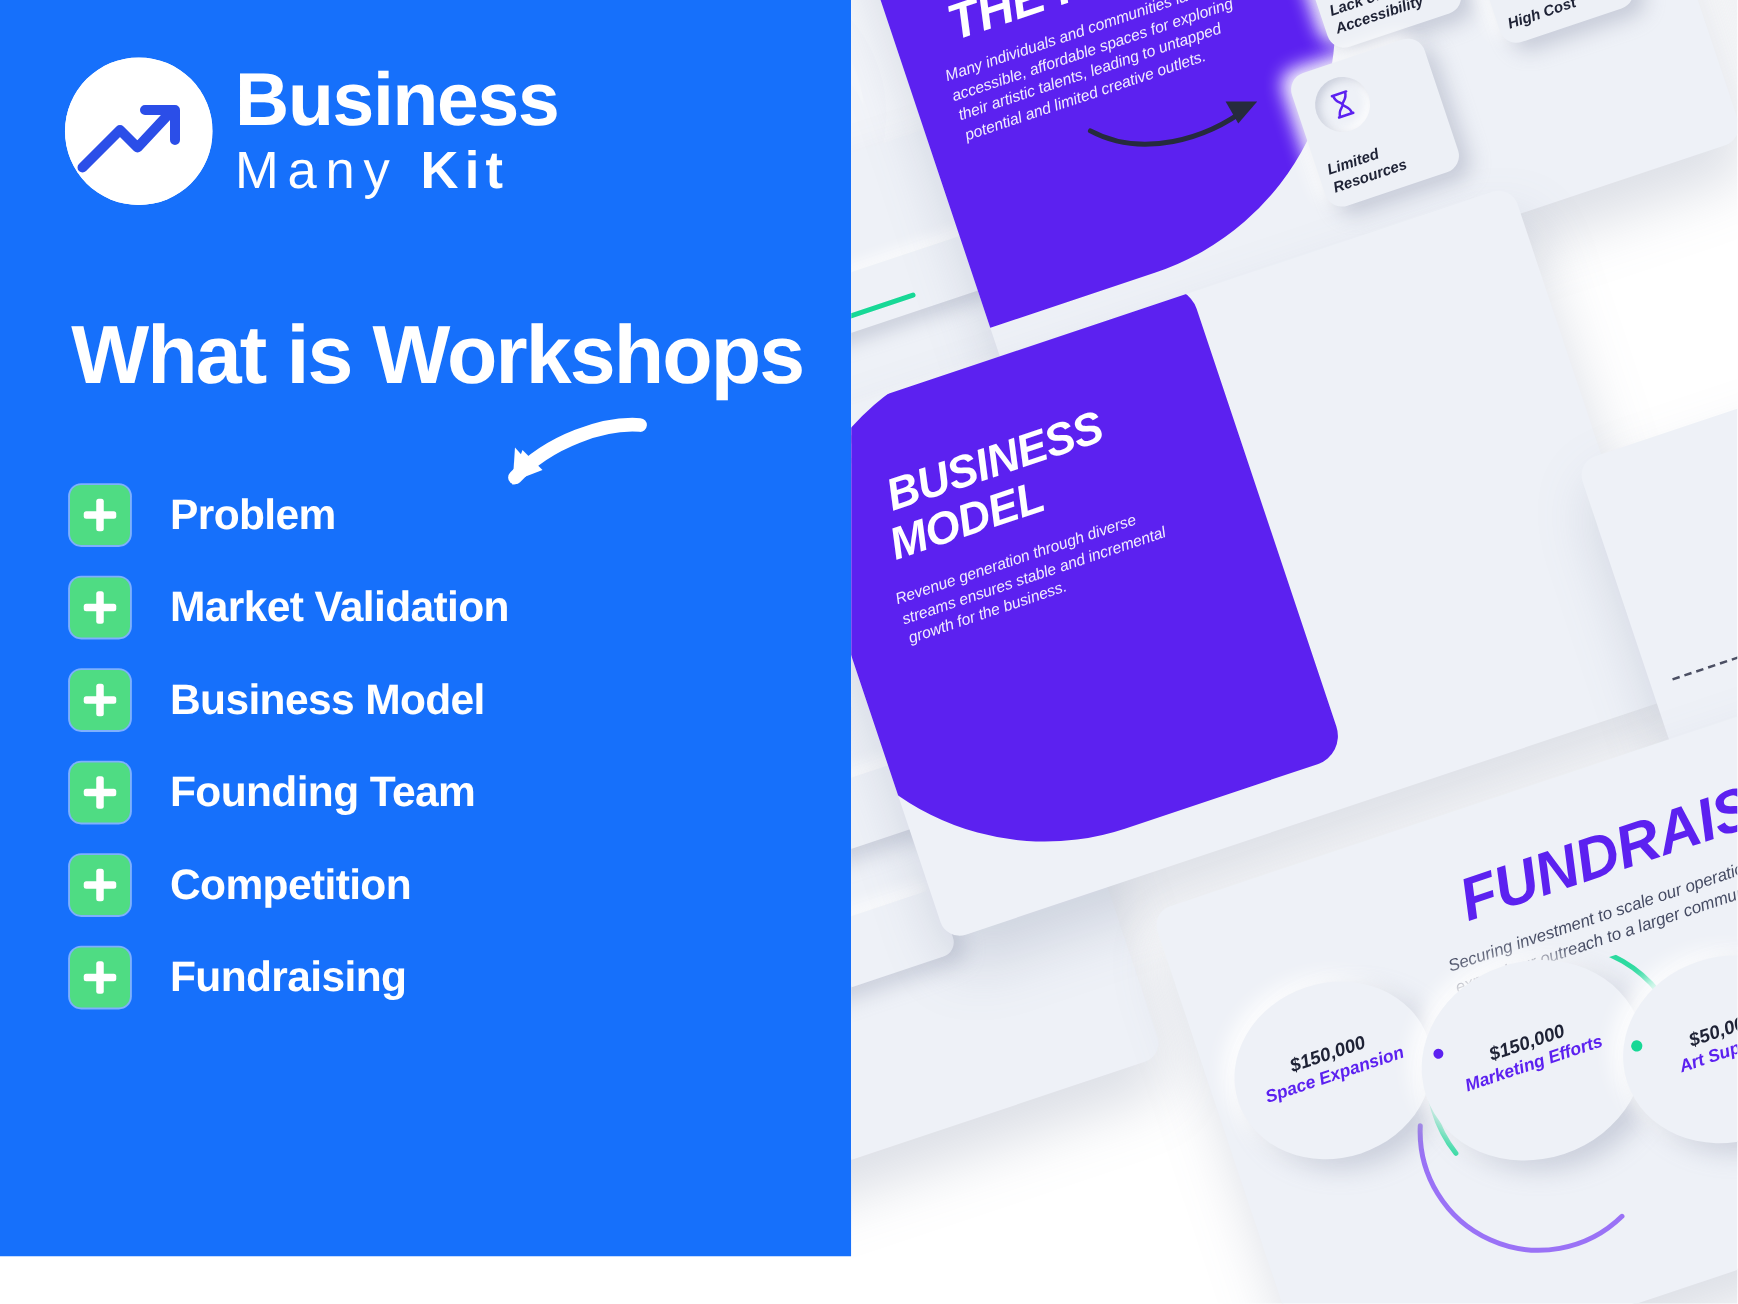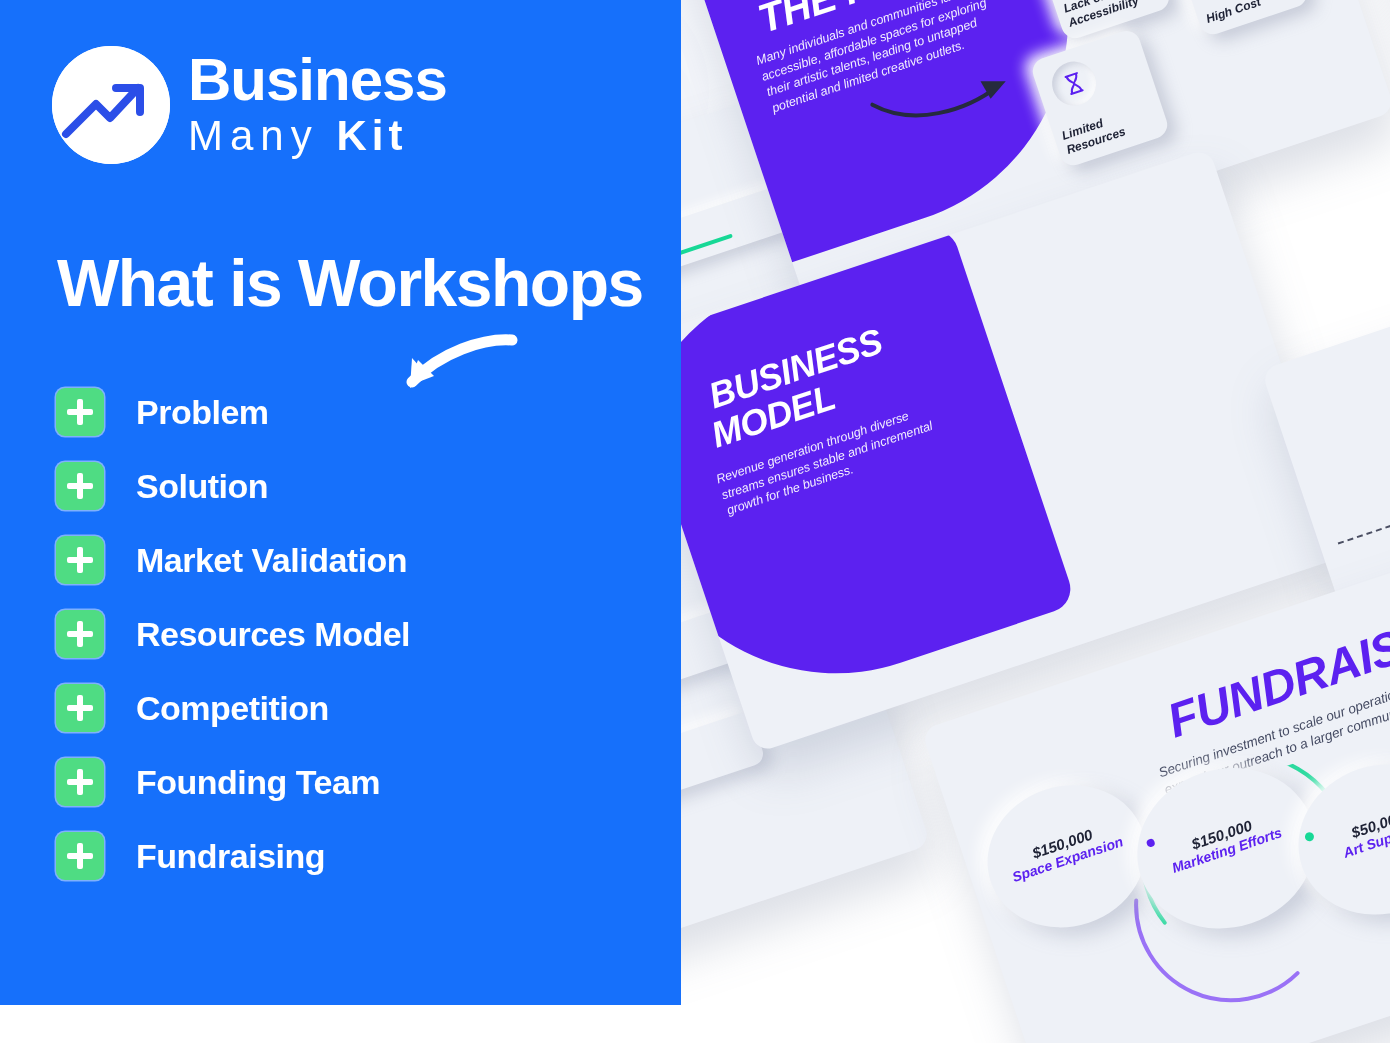--- a/index.html
+++ b/index.html
@@ -215,43 +215,39 @@
     </svg>
   </div>
 
   <div id="feature-list">
 
     <div class="feature-row">
       <span class="plus-box"></span>
       <span class="feature-label">Problem</span>
     </div>
 
-    <div class="feature-row">
-      <span class="plus-box"></span>
-      <span class="feature-label">Solution</span>
-    </div>
 
     <div class="feature-row">
       <span class="plus-box"></span>
       <span class="feature-label">Market Validation</span>
     </div>
 
     <div class="feature-row">
       <span class="plus-box"></span>
-      <span class="feature-label">Resources Model</span>
+      <span class="feature-label">Business Model</span>
+    </div>
+
+    <div class="feature-row">
+      <span class="plus-box"></span>
+      <span class="feature-label">Founding Team</span>
     </div>
 
     <div class="feature-row">
       <span class="plus-box"></span>
       <span class="feature-label">Competition</span>
-    </div>
-
-    <div class="feature-row">
-      <span class="plus-box"></span>
-      <span class="feature-label">Founding Team</span>
     </div>
 
 
     <div class="feature-row">
       <span class="plus-box"></span>
       <span class="feature-label">Fundraising</span>
     </div>
 
   </div>
 </div>

